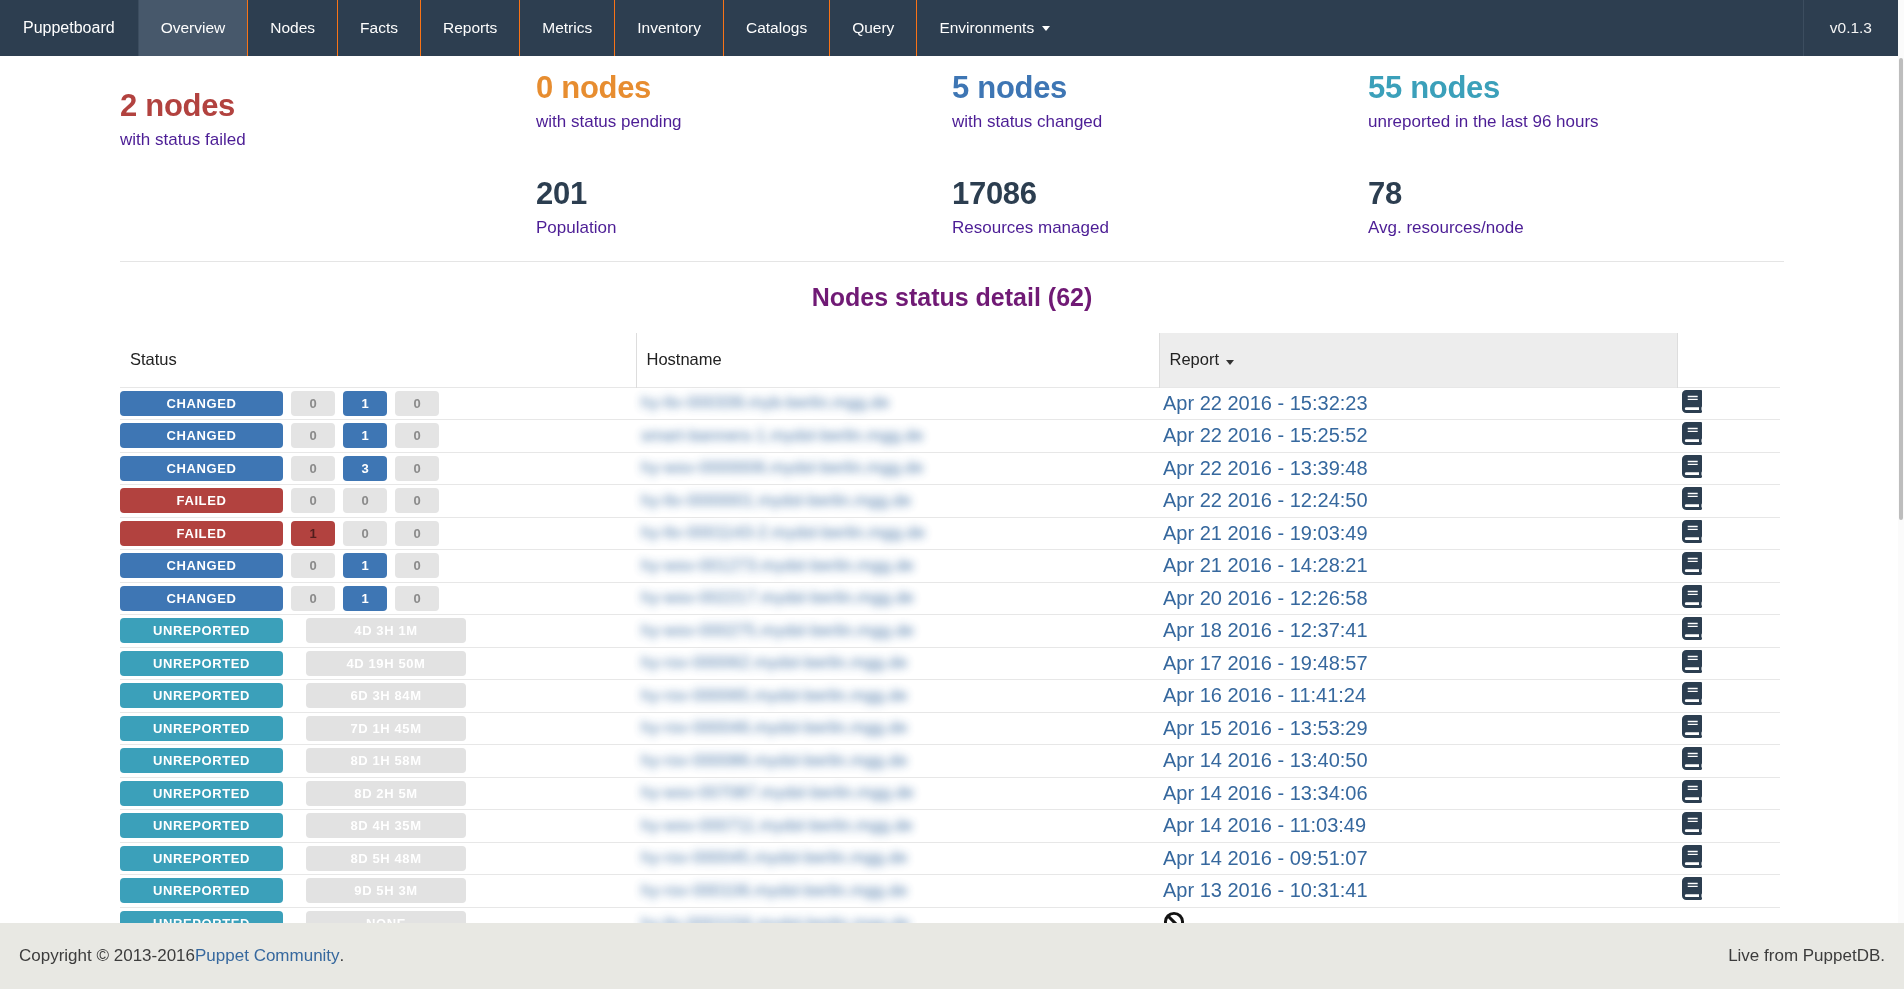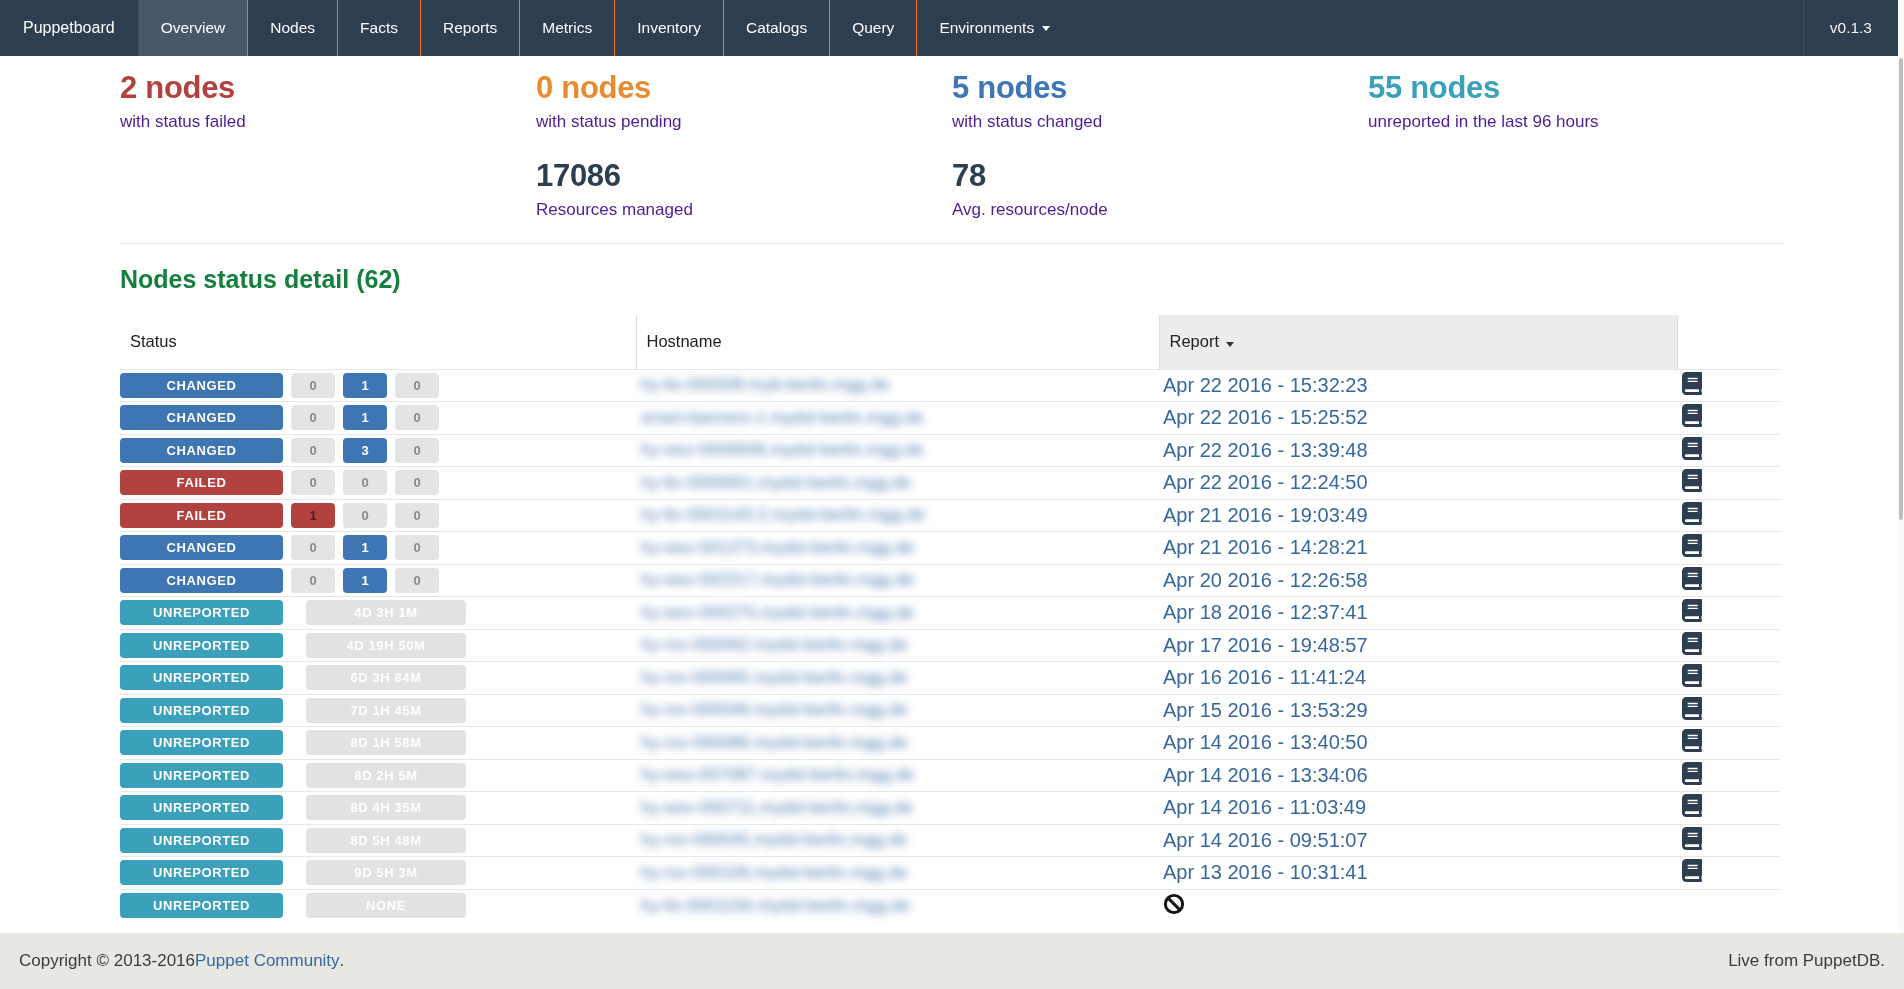--- a/index.html
+++ b/index.html
@@ -24,21 +24,21 @@
   
   .stats { padding-top:13px; }
   .stats-row { display:grid; grid-template-columns:repeat(4,1fr); }
   .stats-row + .stats-row { margin-top:24px; }
   .stat-big { font-size:31px; font-weight:700; line-height:38px; letter-spacing:-0.3px; }
   .stat-big.navy { color:var(--number); }
   .stat-label { font-size:17px; line-height:22px; margin-top:4px; color:#4c1d95; }
   .section-hr { border:none; border-top:1px solid #e5e5e5; margin-top:22px; }
 
   
-  .page-title { margin-top:18px; font-size:25px; line-height:34px; font-weight:600; color:#15803d; }
+  .page-title { margin-top:18px; font-size:25px; line-height:34px; font-weight:600; color:#701a75;text-align:center; }
 
   
   table.nodes { border-collapse:collapse; table-layout:fixed; width:1660px; margin-top:19px; }
   th { font-size:16.5px; font-weight:400; color:#222; text-align:left; height:54px;
     padding:0 12px 0 10px; border-left:1px solid #ddd; vertical-align:middle; }
   th:first-child { border-left:none; }
   th.sorted { background:#ededed; border-right:1px solid #ddd; }
   th.actions { border-left:none; }
   .sort-caret { display:inline-block; width:0; height:0; border-left:4.5px solid transparent;
     border-right:4.5px solid transparent; border-top:5px solid #333; margin-left:7px; }
@@ -60,21 +60,21 @@
   .pill.duration { width:160px; background:#e2e2e2; color:#fff; letter-spacing:0.6px; margin-left:23px; }
 
   td.host { padding-left:5px; }
   .host-link { font-size:17px; color:var(--link); text-decoration:none; filter:blur(4px); opacity:0.88; cursor:pointer; }
   td.report { padding-left:4px; }
   .report-link { font-size:20px; color:var(--link); text-decoration:none; cursor:pointer; }
   td.icon-cell { padding-left:5px; }
   .book-link { display:inline-flex; cursor:pointer; }
 
   
-  .footer { position:absolute; left:0; bottom:0; width:1904px; height:56px; background:var(--footer-bg);
+  .footer { position:absolute; left:0; bottom:0; width:1904px; height:66px; background:var(--footer-bg);
     display:flex; align-items:center; font-size:17px; color:#3c3c3c; padding:0 19px; }
   .footer a, .footer .flink { color:var(--link); text-decoration:none; cursor:pointer; }
   .footer .right { margin-left:auto; }
 
   
   .scroll-track { position:absolute; top:0; right:0; width:6px; height:938px; background:#fbfbfb; }
   .scroll-thumb { position:absolute; top:58px; right:1px; width:4px; height:462px; background:#bdbdbd; border-radius:2px; }
 </style>
 </head>
 <body>
@@ -111,38 +111,42 @@
         <span class="caret"></span>
       </div>
     </div>
   <div class="nav-version">v0.1.3</div>
 </div>
 
 <div class="container">
   <div class="stats">
     <div class="stats-row">
         <div class="stat-col">
-          <div class="stat-big" style="color: rgb(178, 66, 63);">2 nodes</div>
+          <div class="stat-big" style="color: rgb(178, 66, 63); margin-top: 18px;">2 nodes</div>
           <div class="stat-label">with status failed</div>
         </div>
         <div class="stat-col">
           <div class="stat-big" style="color: rgb(231, 141, 48);">0 nodes</div>
           <div class="stat-label">with status pending</div>
         </div>
         <div class="stat-col">
           <div class="stat-big" style="color: rgb(62, 118, 180);">5 nodes</div>
           <div class="stat-label">with status changed</div>
         </div>
         <div class="stat-col">
           <div class="stat-big" style="color: rgb(59, 160, 186);">55 nodes</div>
           <div class="stat-label">unreported in the last 96 hours</div>
         </div>
       </div>
     <div class="stats-row">
         <div class="stat-col"></div>
+        <div class="stat-col">
+          <div class="stat-big navy">201</div>
+          <div class="stat-label">Population</div>
+        </div>
         <div class="stat-col">
           <div class="stat-big navy">17086</div>
           <div class="stat-label">Resources managed</div>
         </div>
         <div class="stat-col">
           <div class="stat-big navy">78</div>
           <div class="stat-label">Avg. resources/node</div>
         </div>
       </div>
   </div>

